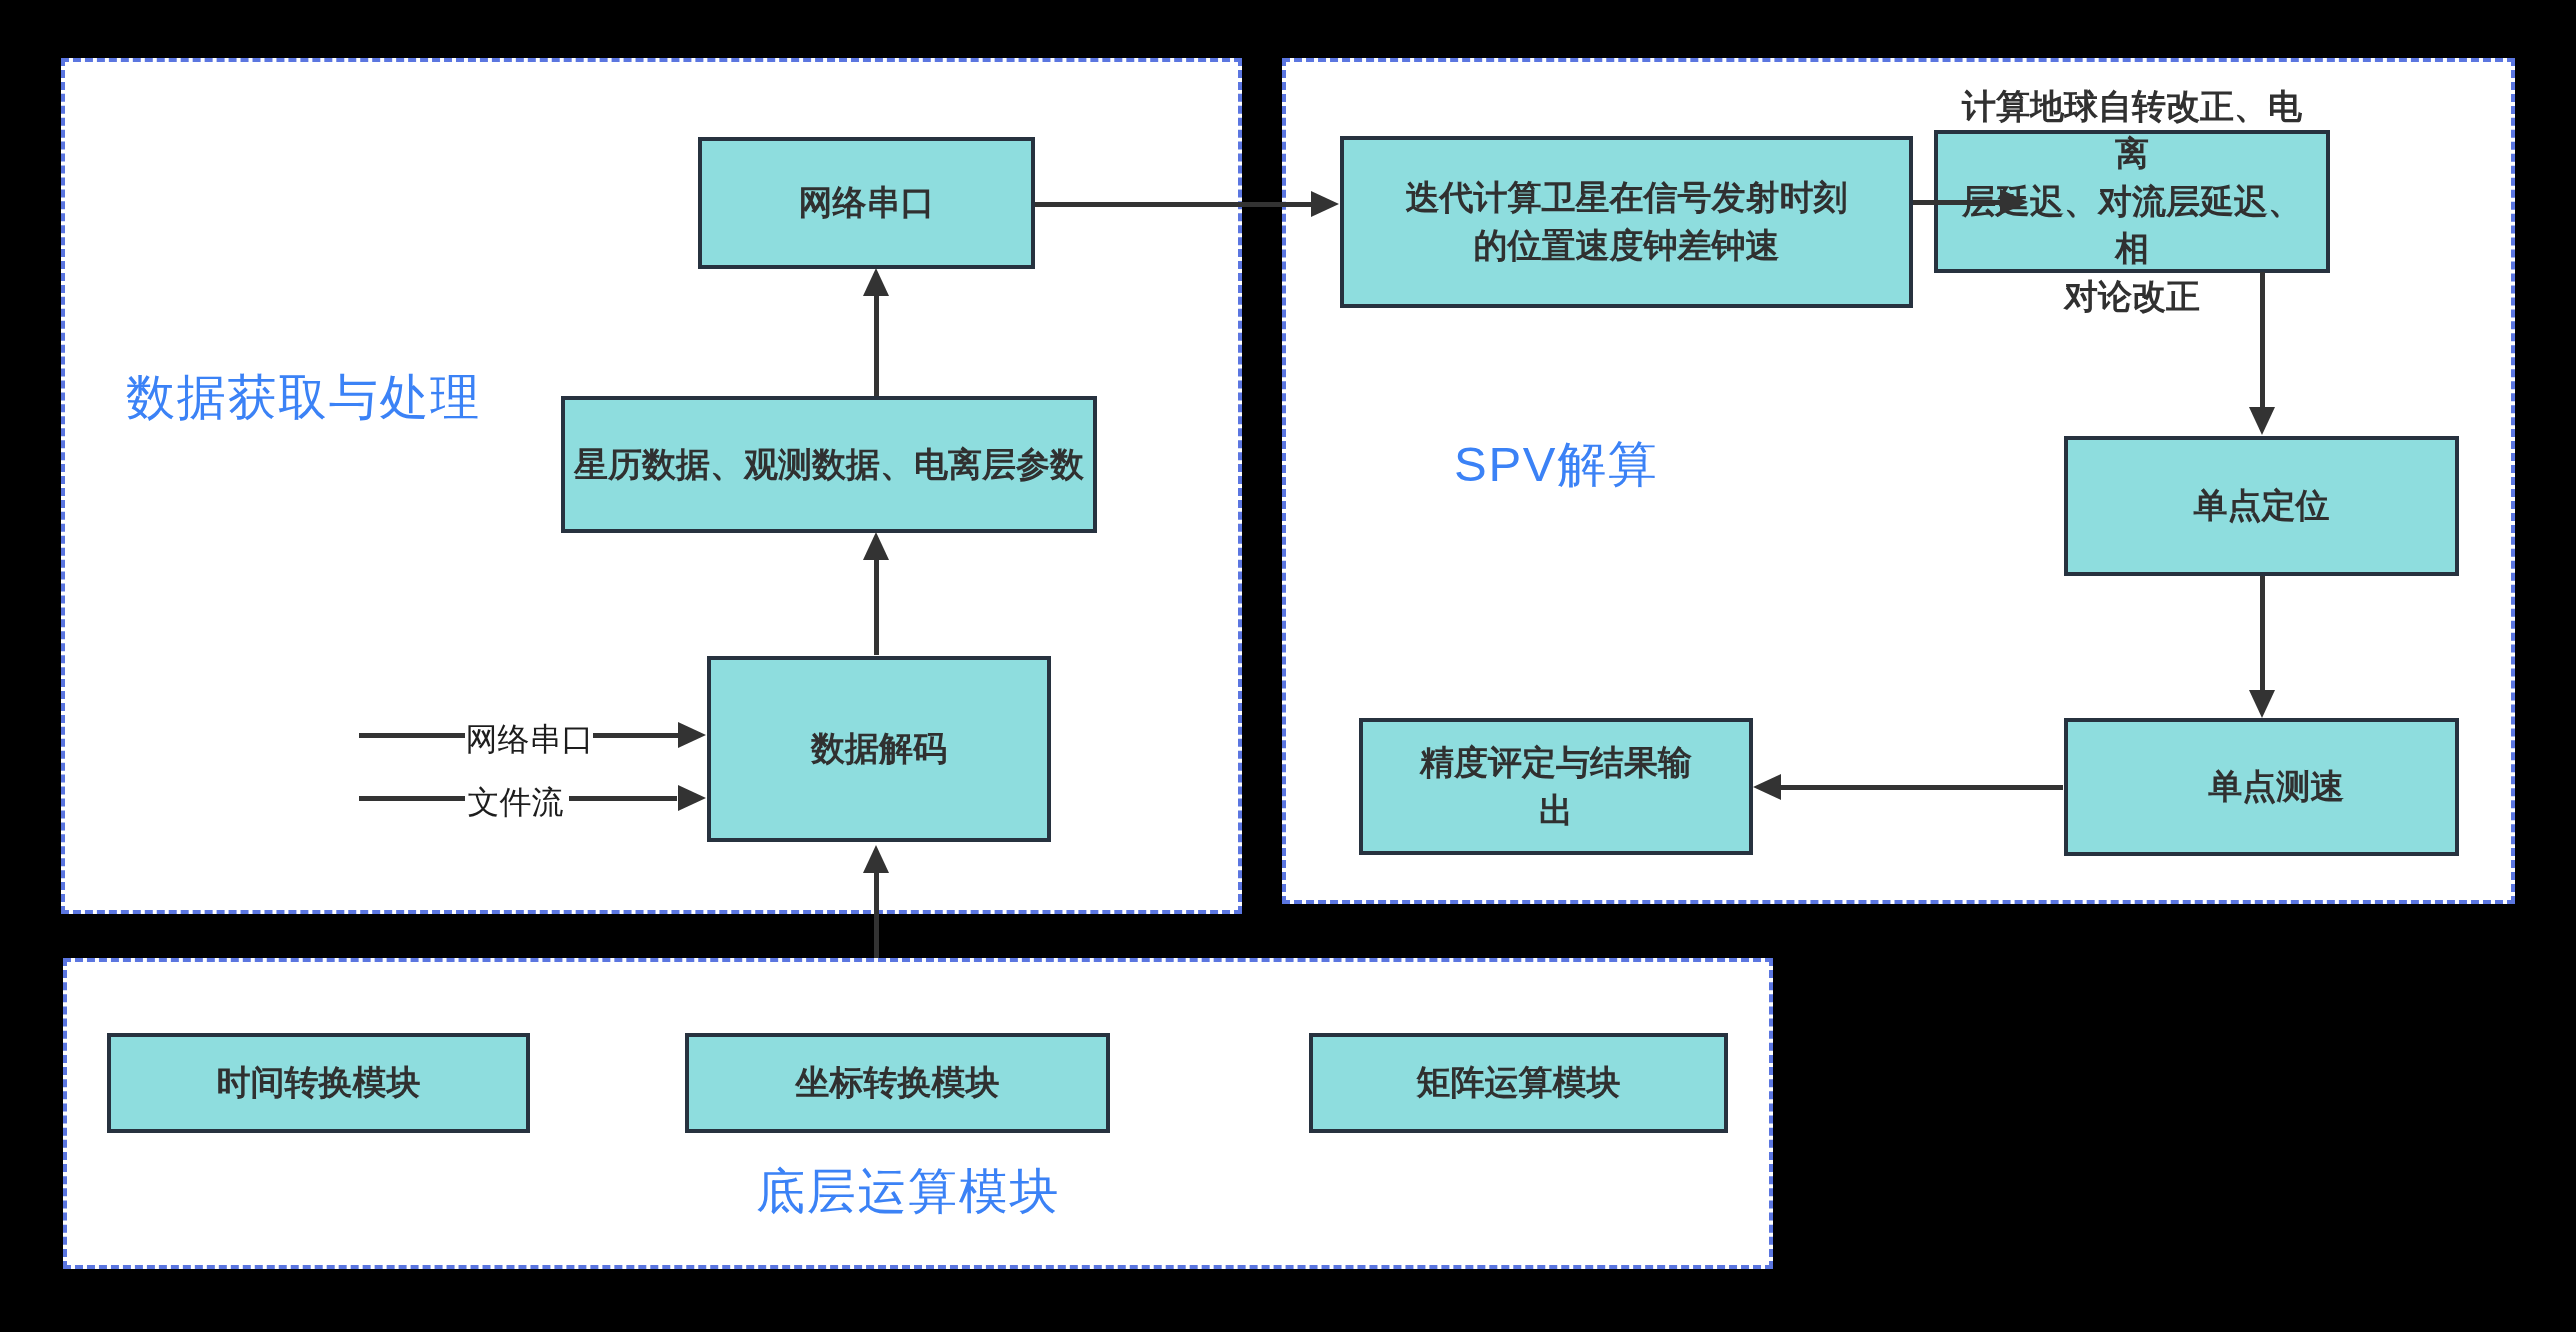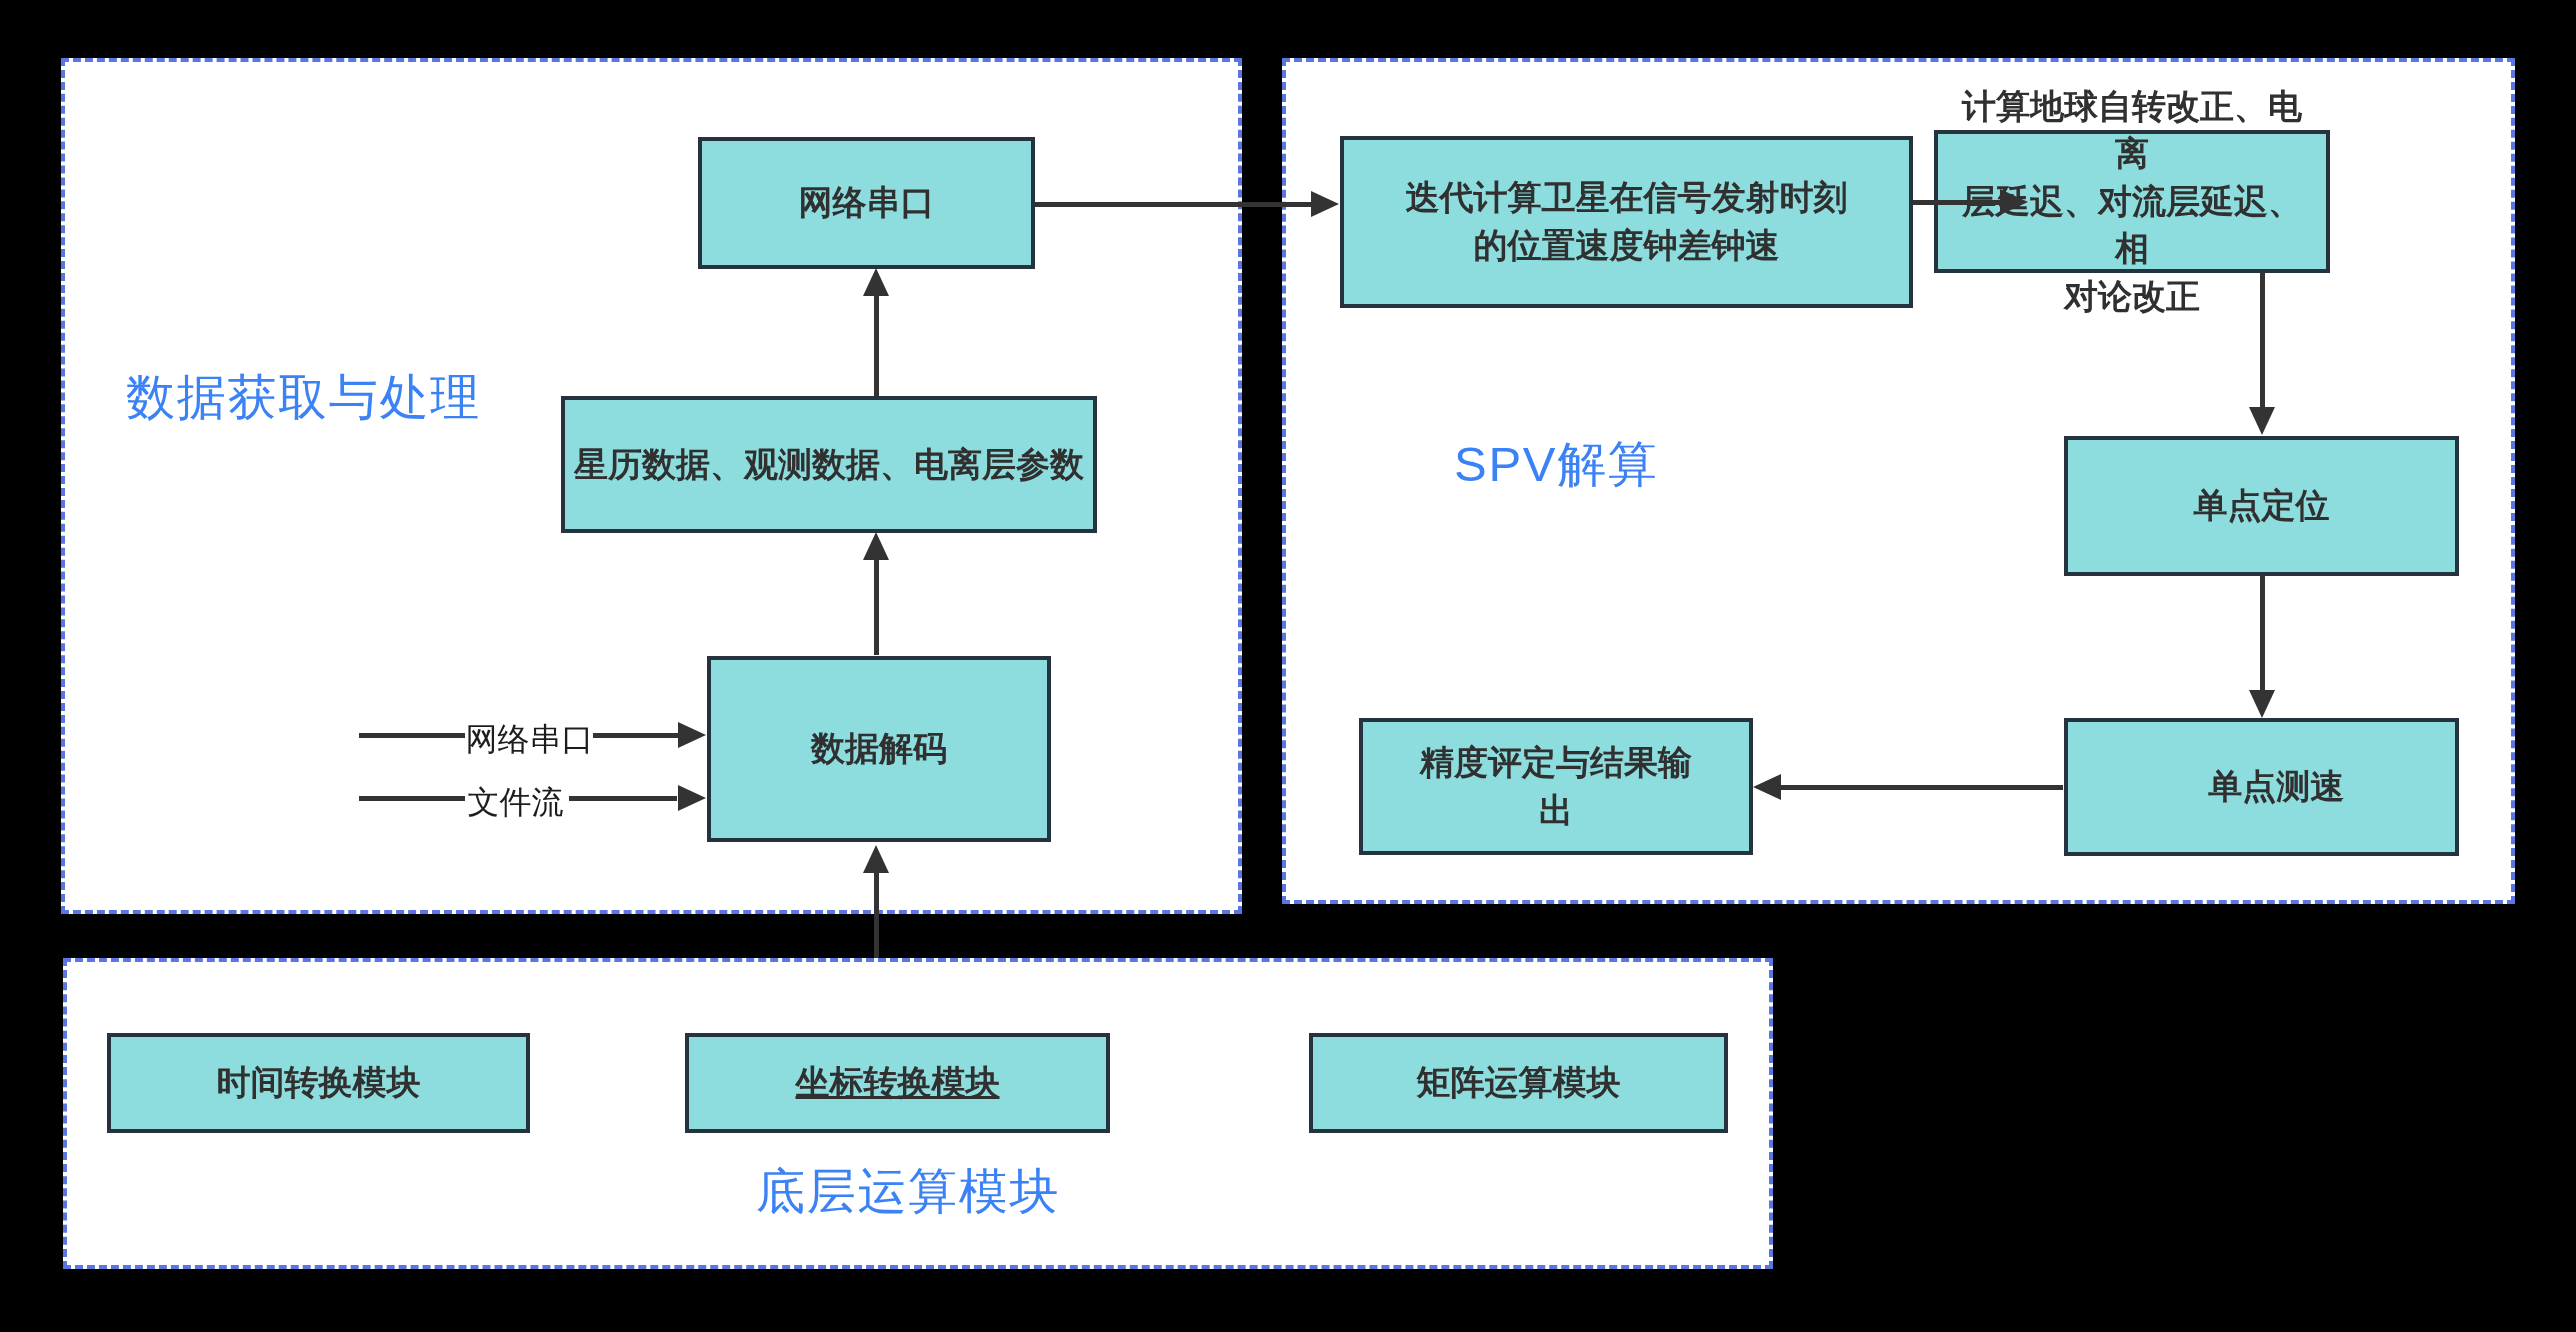--- a/index.html
+++ b/index.html
@@ -82,21 +82,21 @@
 的位置速度钟差钟速</div>
   <div class="node" style="left:1934px;top:130px;width:396px;height:143px;">计算地球自转改正、电离
 层延迟、对流层延迟、相
 对论改正</div>
   <div class="node" style="left:2064px;top:436px;width:395px;height:140px;">单点定位</div>
   <div class="node" style="left:2064px;top:718px;width:395px;height:138px;padding-left:38px;">单点测速</div>
   <div class="node" style="left:1359px;top:718px;width:394px;height:137px;">精度评定与结果输
 出</div>
 
   <div class="node" style="left:107px;top:1033px;width:423px;height:100px;">时间转换模块</div>
-  <div class="node" style="left:685px;top:1033px;width:425px;height:100px;text-decoration:underline;">坐标转换模块</div>
+  <div class="node" style="left:685px;top:1033px;width:425px;height:100px;">坐标转换模块</div>
   <div class="node" style="left:1309px;top:1033px;width:419px;height:100px;">矩阵运算模块</div>
 
   <div>
     <div class="head-up" style="left:863px;top:268px;"></div>
     <div class="vline" style="left:874px;top:295px;height:101px;"></div>
   </div>
 
   <div>
     <div class="head-up" style="left:863px;top:532px;"></div>
     <div class="vline" style="left:874px;top:559px;height:96px;"></div>

